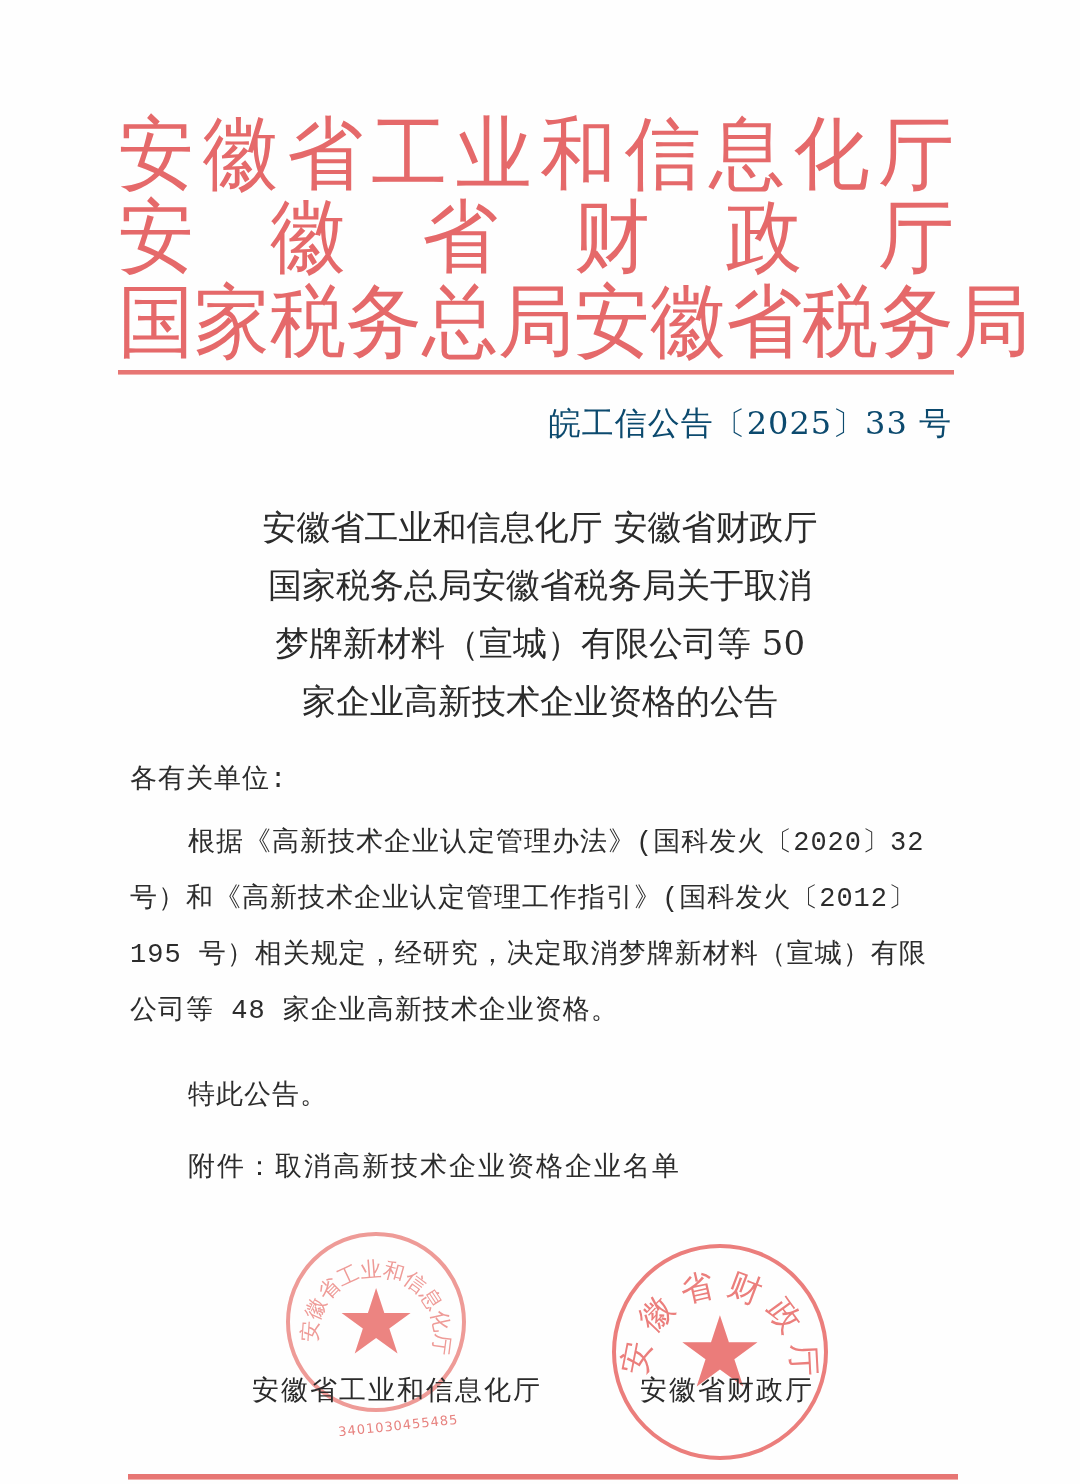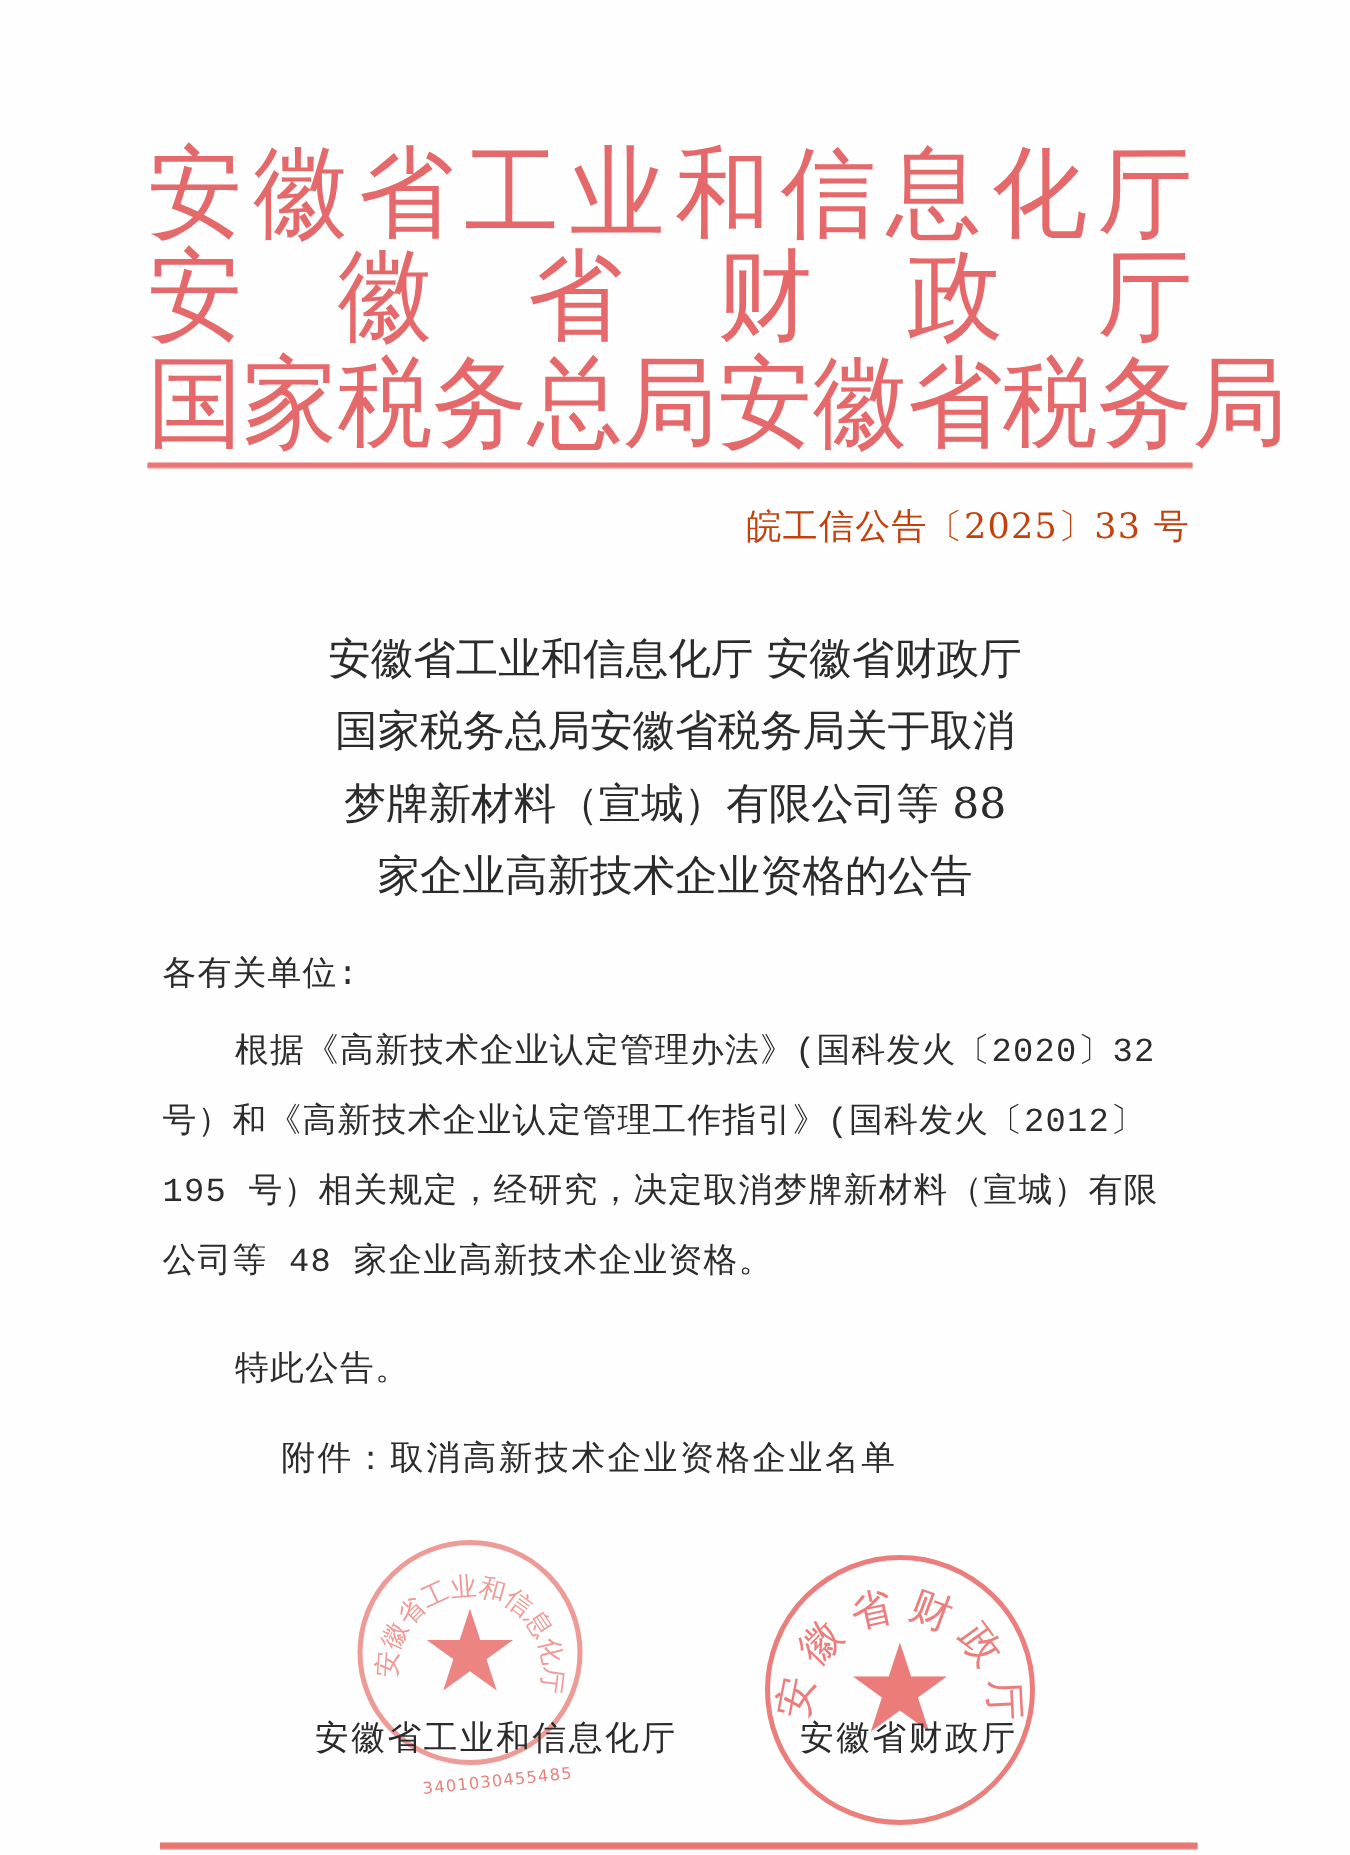--- a/index.html
+++ b/index.html
@@ -12,35 +12,35 @@
                 font-size: 76px; line-height: 1; letter-spacing: 0; }
     .hdr-line span { display: block; transform: scaleY(1.05); }
     .hdr-1 { top: 116px; }
     .hdr-2 { top: 199px; }
     .hdr-3 { top: 284px; }
 
     .red-rule { position: absolute; left: 118px; width: 836px; height: 4px; background: #e77674; }
     .red-rule.top { top: 370px; box-shadow: 0 1px 0 #f2b0ad; }
     .red-rule.bottom { left: 128px; width: 830px; top: 1474px; height: 5px; box-shadow: 0 1px 0 #f2b0ad; }
 
-    .doc-number { position: absolute; top: 402px; right: 128px; font-size: 28px; color: #c2410c;
+    .doc-number { position: absolute; top: 402px; right: 128px; font-size: 32px; color: #0c4a6e;
                   font-family: "DejaVu Serif", "Liberation Serif", serif; letter-spacing: 1px; }
 
     .title { position: absolute; left: 190px; width: 700px; top: 498px; text-align: center;
              font-family: "DejaVu Serif", "Liberation Serif", serif; font-weight: normal;
              font-size: 34px; line-height: 58px; color: #2b2b2b; }
     .title div { white-space: nowrap; }
 
     .body-text { position: absolute; left: 130px; width: 830px; font-size: 27px; color: #2c2c2c;
                  font-family: Liberation Mono, monospace; letter-spacing: 1px; }
     .salutation { top: 760px; }
     .para { top: 815px; line-height: 56px; }
     .para .indent { padding-left: 58px; }
     .closing { top: 1076px; left: 188px; }
-    .attachment { top: 1148px; left: 188px; letter-spacing: 2px; margin-left: 37px; }
+    .attachment { top: 1148px; left: 188px; letter-spacing: 2px; }
 
     .seal { position: absolute; border-radius: 50%; border: 4px solid #ec8a86; box-sizing: border-box; }
     .seal-1 { left: 286px; top: 1232px; width: 180px; height: 180px; opacity: 0.85; }
     .seal-2 { left: 612px; top: 1244px; width: 216px; height: 216px; border-color: #e9716e; opacity: 0.9; }
     .seal .star { position: absolute; left: 50%; top: 50%; transform: translate(-50%, -50%);
                   color: #ea6f6c; line-height: 1; }
     .seal-1 .star { font-size: 90px; }
     .seal-2 .star { font-size: 98px; }
     .seal .arc { position: absolute; left: 0; top: 0; width: 100%; height: 100%; }
     .seal-num { position: absolute; left: 338px; top: 1418px; color: #e7827f; font-size: 13px;
@@ -91,21 +91,21 @@
     <span>局</span>
   </div>
 
   <div class="red-rule top"></div>
 
   <div class="doc-number">皖工信公告〔2025〕33 号</div>
 
   <div class="title">
     <div>安徽省工业和信息化厅 安徽省财政厅</div>
     <div>国家税务总局安徽省税务局关于取消</div>
-    <div>梦牌新材料（宣城）有限公司等 88</div>
+    <div>梦牌新材料（宣城）有限公司等 50</div>
     <div>家企业高新技术企业资格的公告</div>
   </div>
 
   <div class="body-text salutation">各有关单位:</div>
 
   <div class="body-text para">
     <div class="indent">根据《高新技术企业认定管理办法》(国科发火〔2020〕32</div>
     <div>号）和《高新技术企业认定管理工作指引》(国科发火〔2012〕</div>
     <div>195 号）相关规定，经研究，决定取消梦牌新材料（宣城）有限</div>
     <div>公司等 48 家企业高新技术企业资格。</div>

